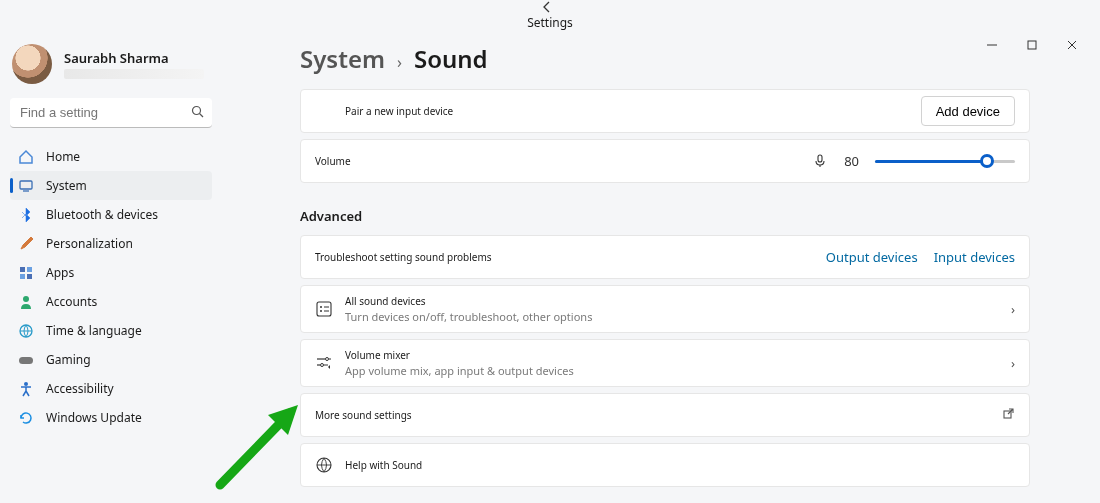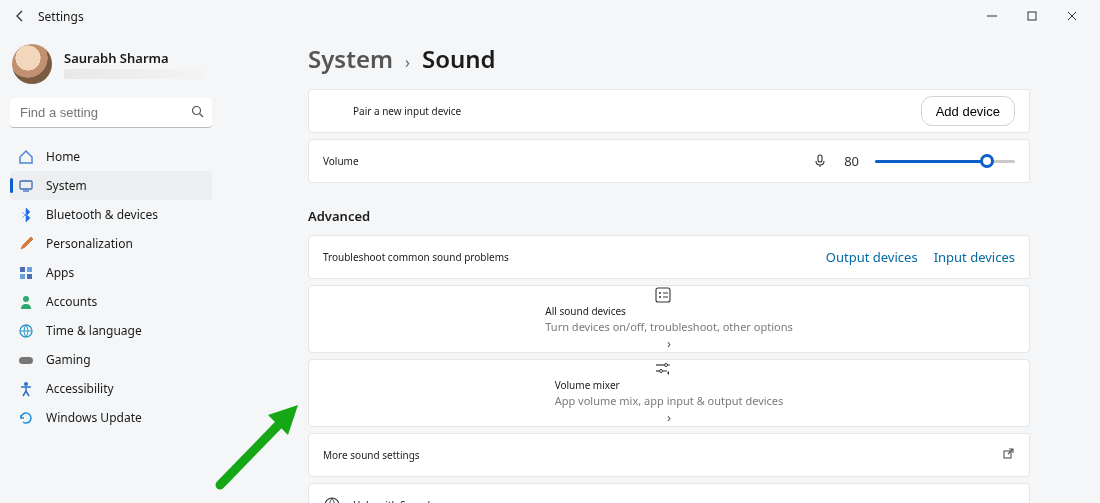--- a/index.html
+++ b/index.html
@@ -12,20 +12,21 @@
     color: #1b1b1b;
     overflow: hidden;
     position: relative;
   }
   
   .titlebar {
     height: 32px;
     display: flex;
     align-items: center;
     padding: 0 8px;
+    flex-direction: column;
   }
   .titlebar .back {
     width: 24px; height: 24px;
     display: inline-flex; align-items: center; justify-content: center;
     margin-right: 6px;
     font-size: 14px;
   }
   .titlebar .app-title { font-size: 12px; }
   .win-controls {
     margin-left: auto;
@@ -34,21 +35,20 @@
   .win-controls div {
     width: 40px; height: 28px;
     display: flex; align-items: center; justify-content: center;
     font-size: 12px;
   }
   
   .page {
     display: flex;
     width: 100%;
     height: calc(100% - 32px);
-    gap: 8px;
   }
   .sidebar {
     width: 220px;
     padding: 8px 8px 8px 10px;
   }
   .profile {
     display: flex; align-items: center;
     gap: 12px;
     margin: 4px 0 14px 0;
     padding-left: 2px;
@@ -124,39 +124,39 @@
   .card {
     background: #fff;
     border: 1px solid #e6e6e6;
     border-radius: 4px;
     display: flex;
     align-items: center;
     padding: 0 14px;
     margin-bottom: 6px;
   }
   .card.small { min-height: 44px; }
-  .card.med   { min-height: 48px; flex-direction: column; }
+  .card.med   { min-height: 48px; }
   .card .leading {
     width: 30px;
     display: flex; align-items: center; justify-content: flex-start;
     color: #333;
   }
   .card .body { flex: 1; }
   .card .title { font-size: 10px; }
   .card .sub   { font-size: 11px; color: #7a7a7a; margin-top: 1px; }
   .card .trail {
     display: flex; align-items: center; gap: 16px;
     color: #333;
   }
   .btn {
     height: 30px;
     padding: 0 14px;
     background: #fff;
     border: 1px solid #d2d2d2;
-    border-radius: 11px;
+    border-radius: 4px;
     font-size: 13px;
     display: inline-flex; align-items: center;
     cursor: pointer;
   }
   .section-head {
     font-size: 13px; font-weight: 600;
     margin: 24px 0 10px 0;
   }
   .mic {
     width: 16px; height: 16px;
@@ -371,21 +371,21 @@
           </div>
           <div class="thumb" style="left:80%"></div>
         </div>
       </div>
     </div>
 
     <div class="section-head">Advanced</div>
 
     <div class="card small">
       <div class="body">
-        <div class="title">Troubleshoot common sound problems</div>
+        <div class="title">Troubleshoot setting sound problems</div>
       </div>
       <div class="trail">
         <span class="link">Output devices</span>
         <span class="link">Input devices</span>
       </div>
     </div>
 
     <div class="card med">
       <div class="leading">
         <svg width="18" height="18" viewBox="0 0 18 18">

